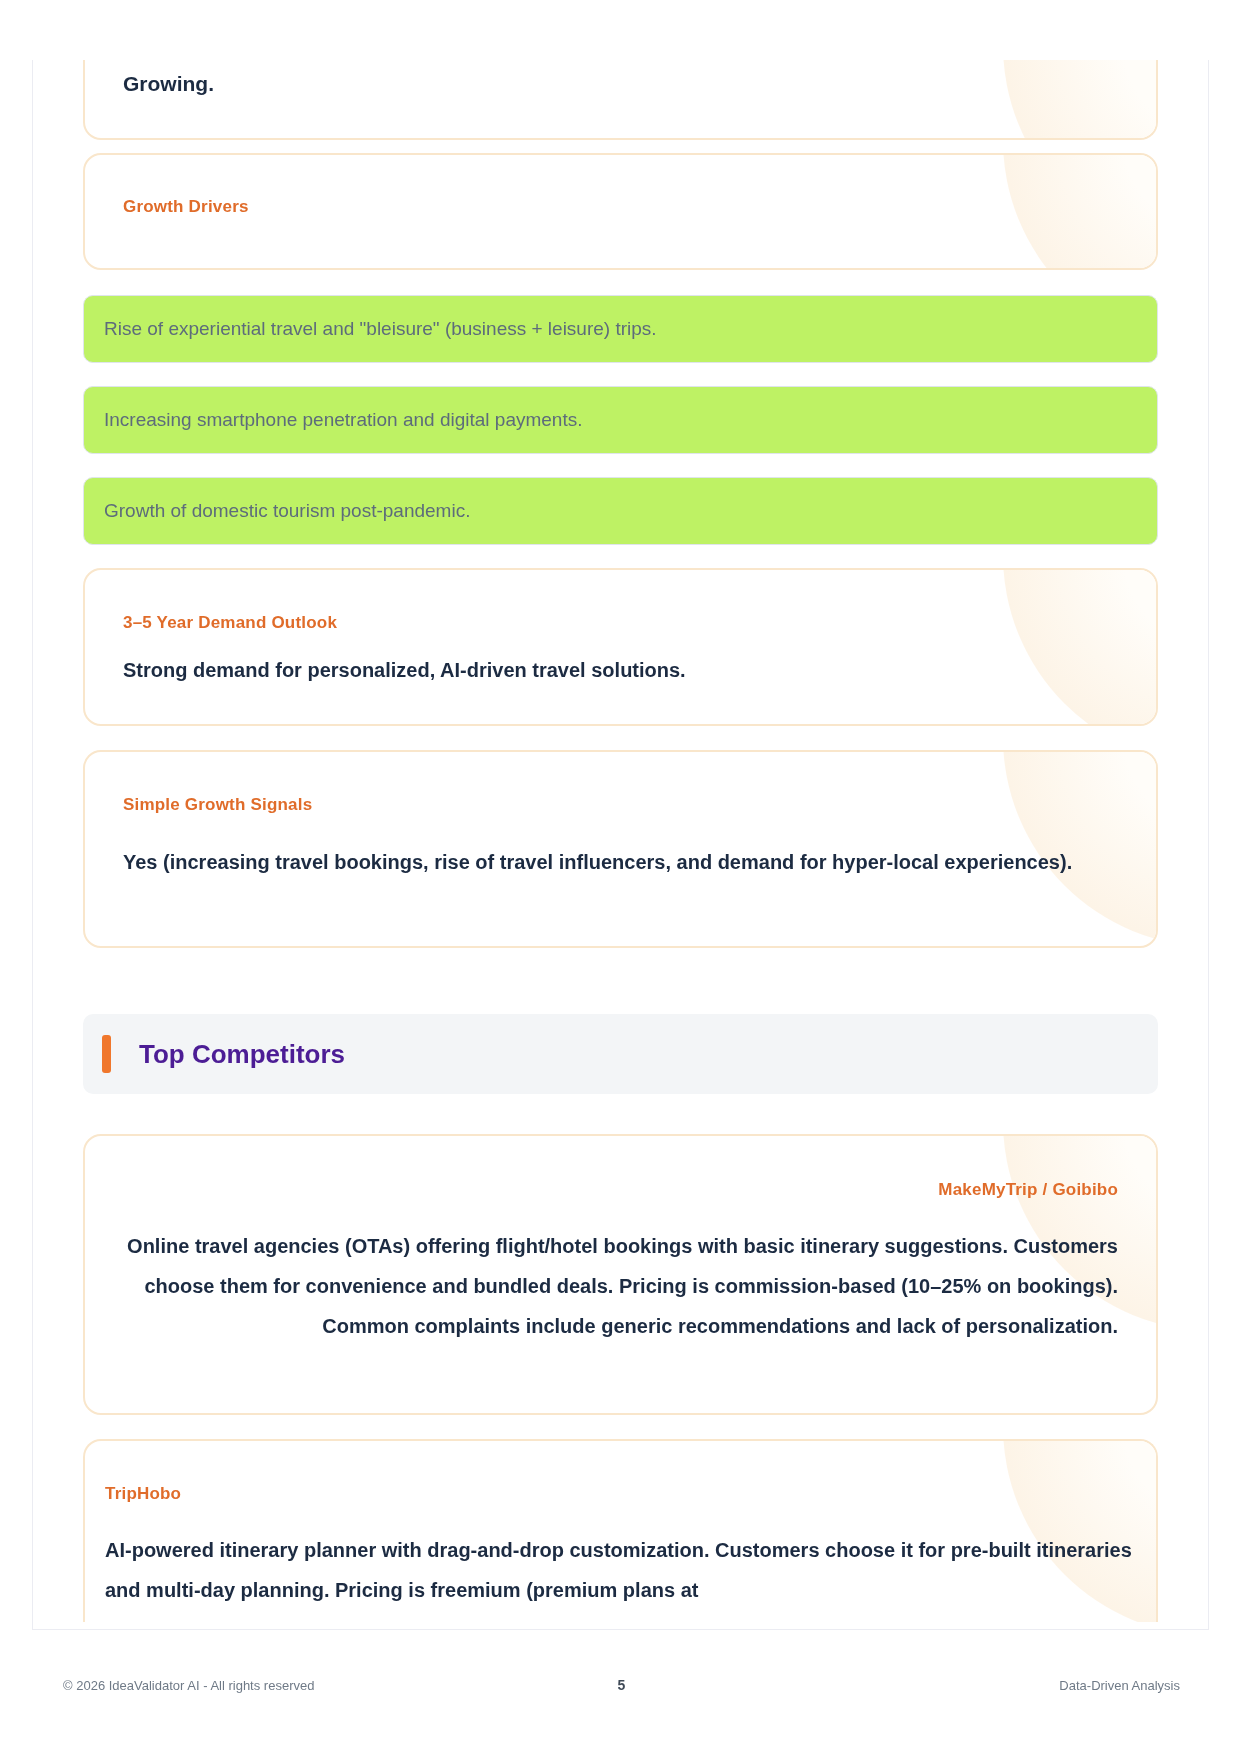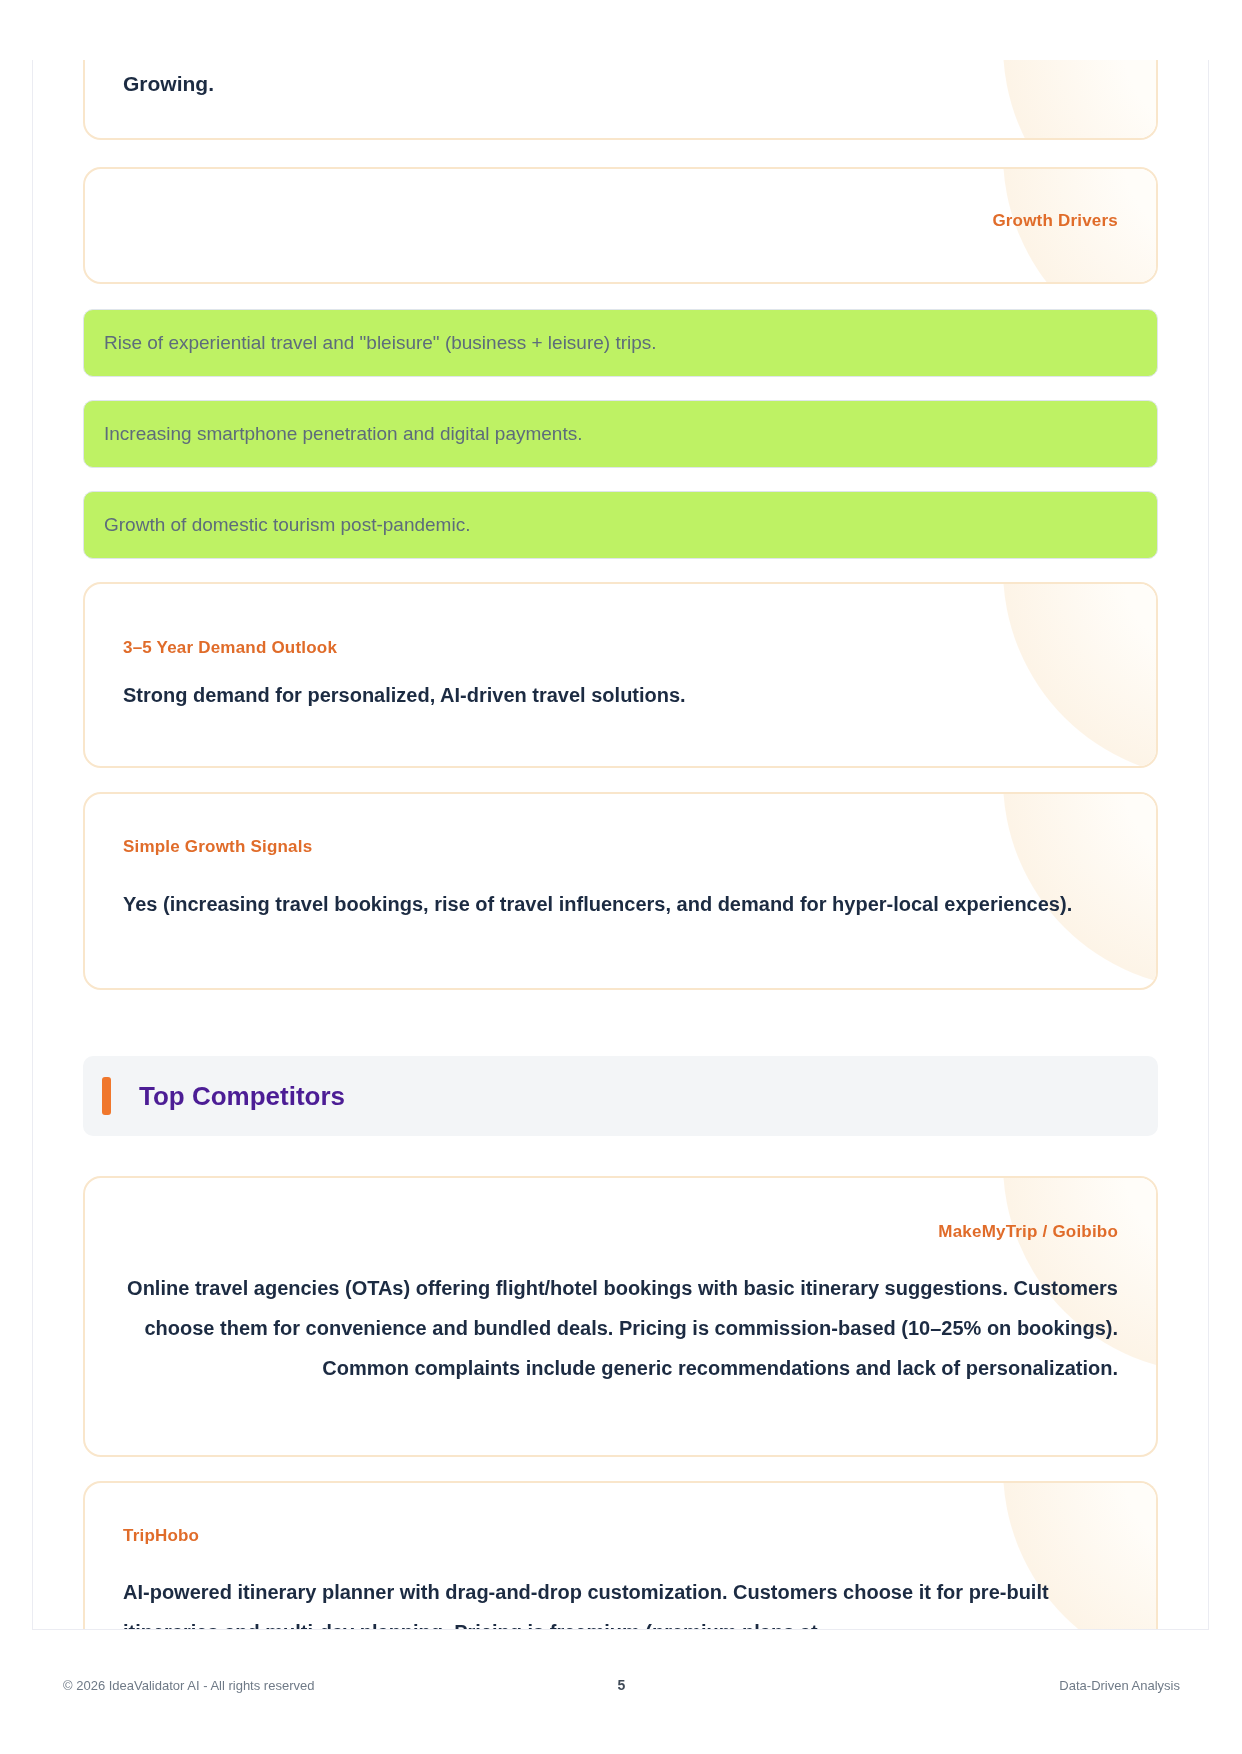--- a/index.html
+++ b/index.html
@@ -60,43 +60,42 @@
   }
   
   .card-growing {
     height: 80px;
     border-top: none;
     border-radius: 0 0 18px 18px;
     padding: 12px 38px 0;
   }
   .card-growing .body-strong { font-size: 21px; }
   .card-growth-drivers {
-    margin-top: 27px;
+    margin-top: 13px;
     height: 117px;
     padding: 42px 38px 0;
-    text-align: right;
   }
   .item-box {
     margin-top: 23px;
     height: 68px;
     display: flex;
     align-items: center;
     padding: 0 20px;
     background: #bef264;
     border: 1px solid #dfe5eb;
     border-radius: 10px;
     color: #5d6c7b;
     font-size: 19px;
   }
   .item-box.first { margin-top: 25px; }
   .item-box.third { }
   .card-outlook {
     margin-top: 23px;
-    height: 186px;
-    padding: 54px 38px 0;
+    height: 158px;
+    padding: 43px 38px 0;
   }
   .card-outlook .card-title { margin-bottom: 26px; }
   .card-signals {
     margin-top: 24px;
     height: 198px;
     padding: 43px 38px 0;
   }
   .card-signals .card-title { margin-bottom: 28px; }
   .card-signals .body-strong { line-height: 38px; }
   .section-header {
@@ -127,21 +126,21 @@
     padding: 44px 38px 0;
     text-align: right;
   }
   .competitor-1 .card-title { margin-bottom: 26px; }
   .competitor-1 .body-strong { line-height: 40px; }
   .competitor-2 {
     margin-top: 24px;
     height: 183px;
     border-bottom: none;
     border-radius: 18px 18px 0 0;
-    padding: 43px 38px 0;
+    padding: 43px 20px 0;
   }
   .competitor-2 .card-title { margin-bottom: 26px; }
   .competitor-2 .body-strong { line-height: 40px; }
   .footer {
     position: absolute;
     left: 63px;
     right: 62px;
     top: 1676px;
     height: 18px;
     display: flex;

